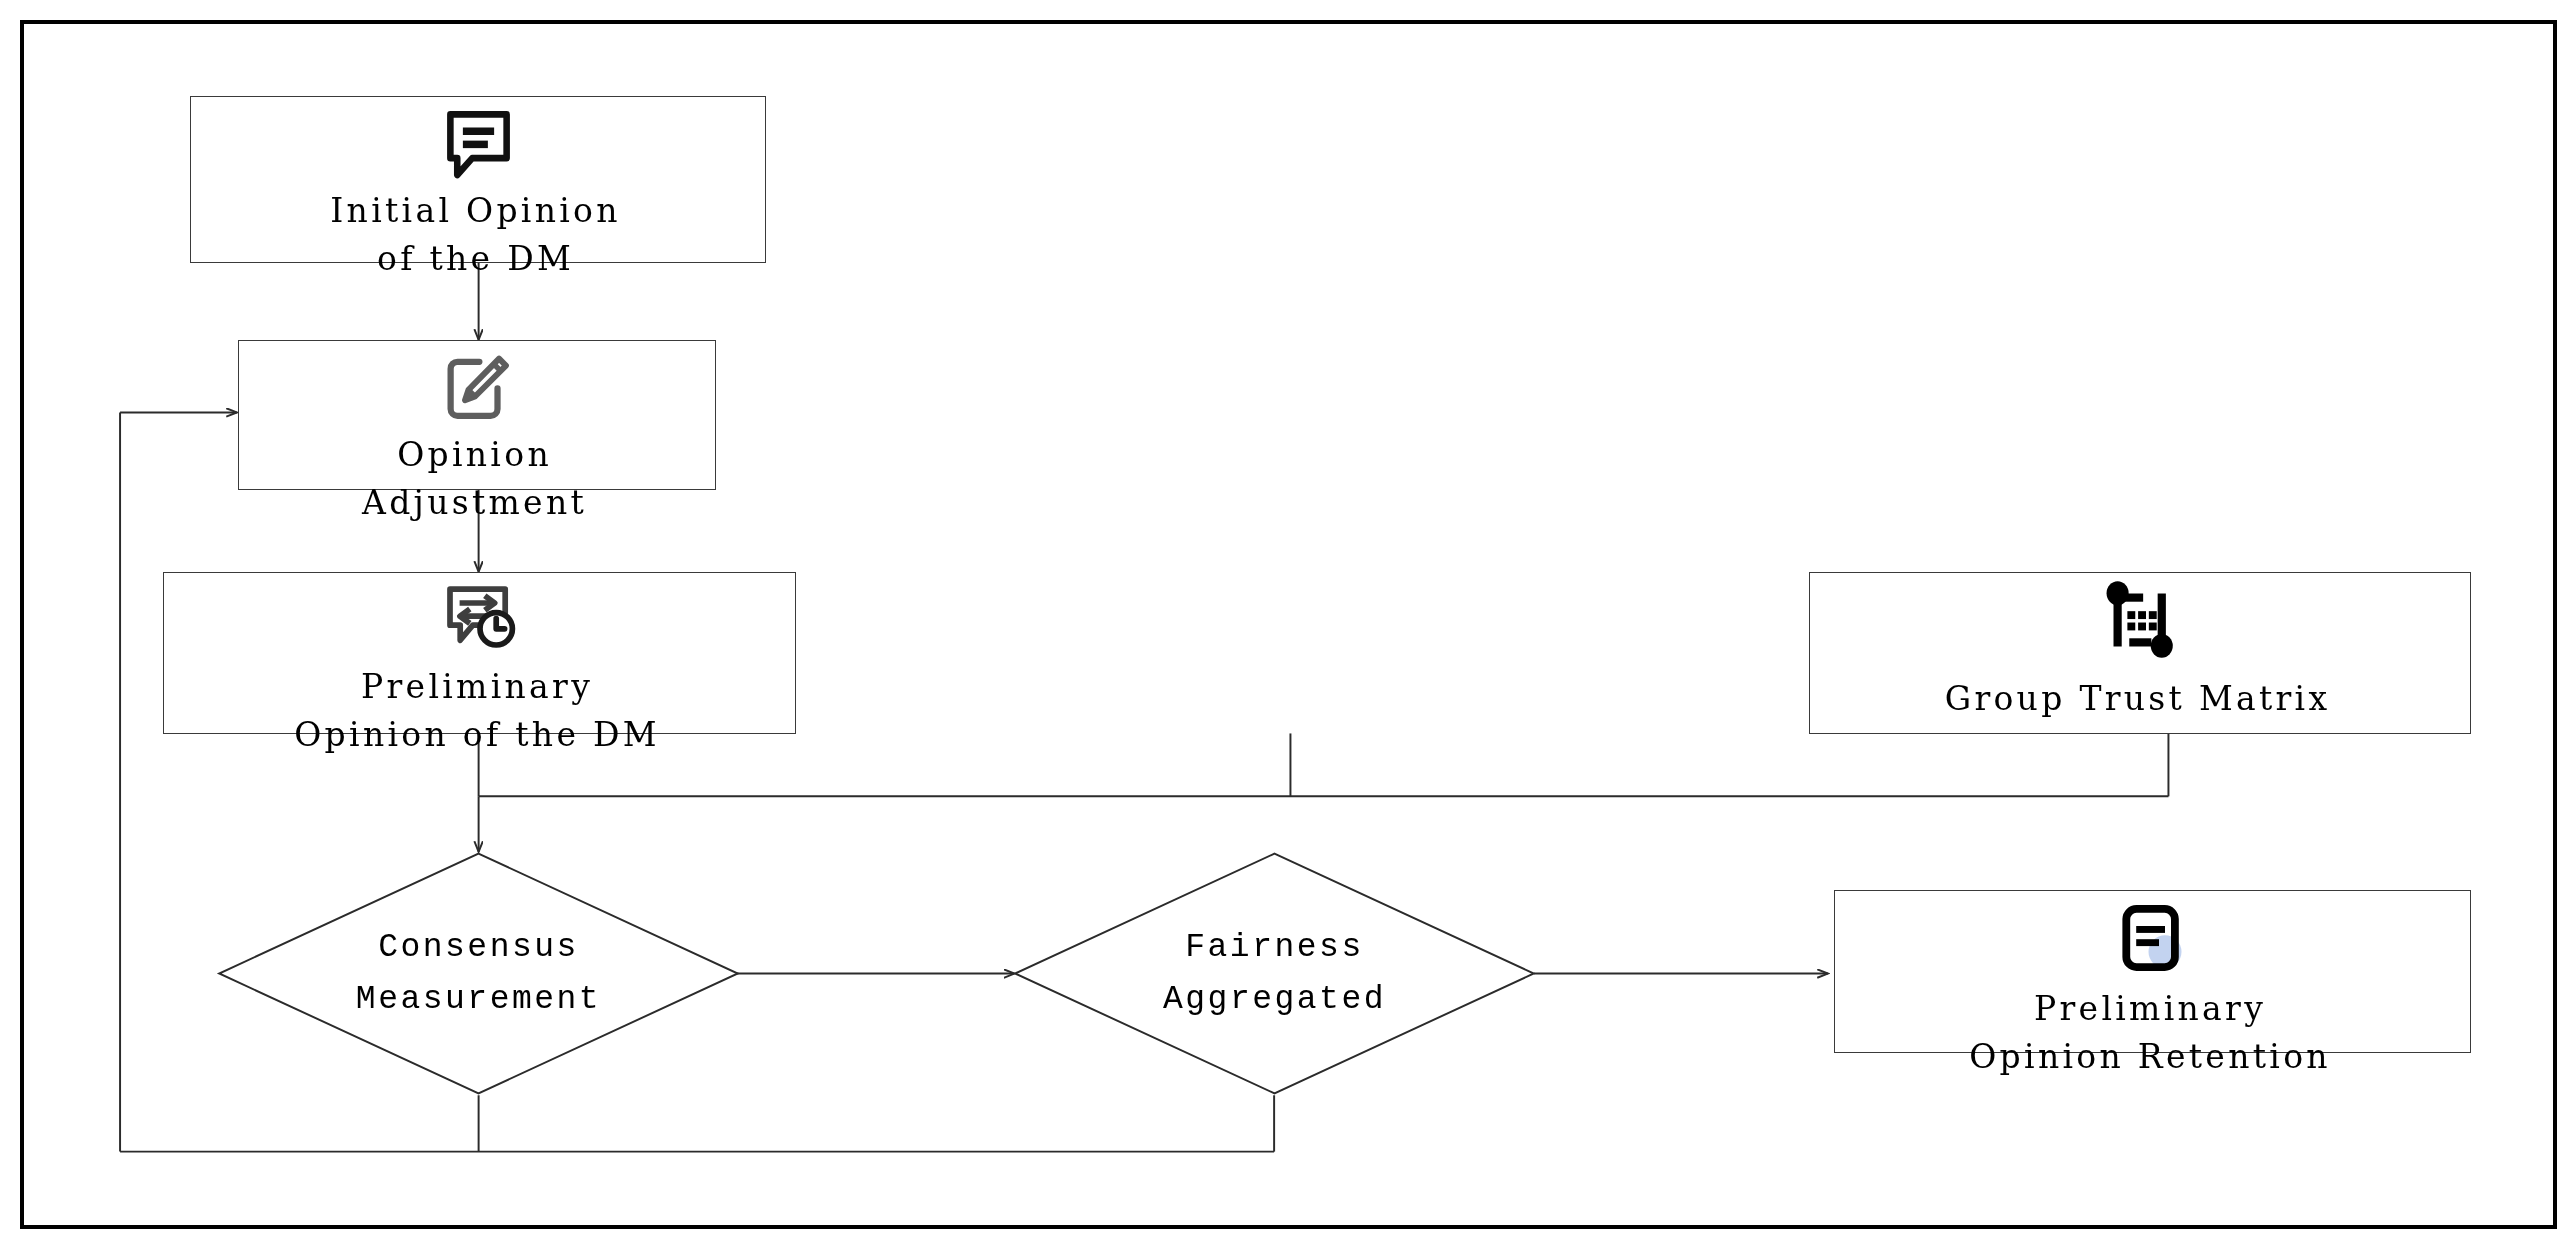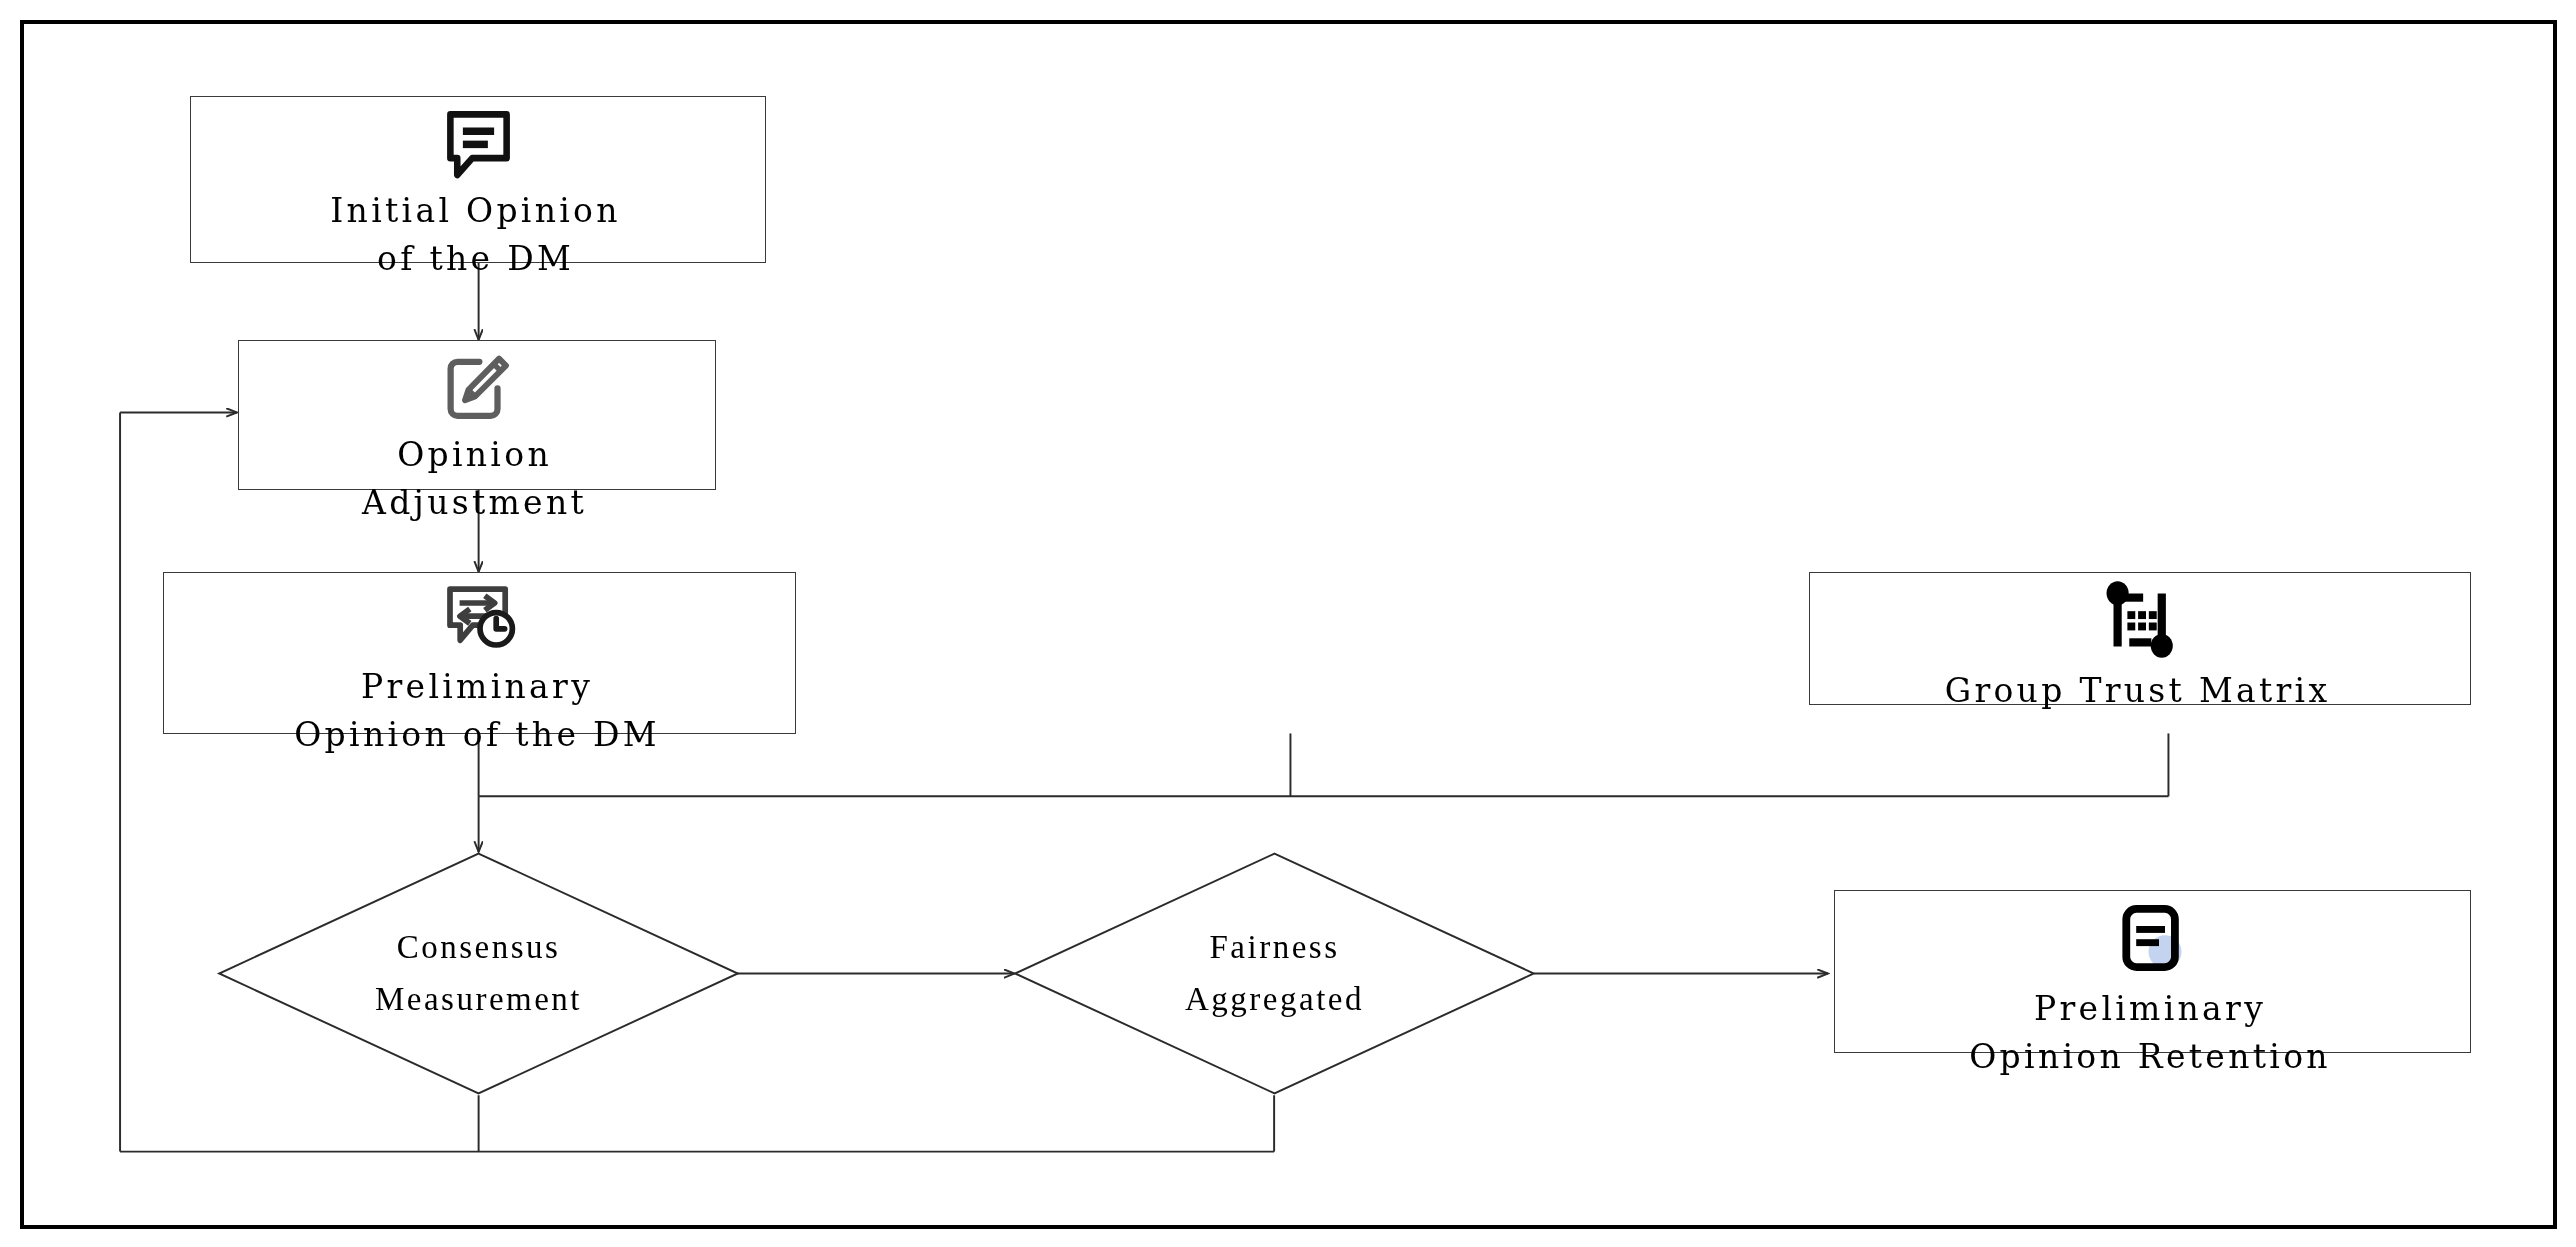--- a/index.html
+++ b/index.html
@@ -70,21 +70,21 @@
   .diamond-label {
     position: absolute;
     left: 0;
     top: 0;
     width: 100%;
     height: 100%;
     display: flex;
     align-items: center;
     justify-content: center;
     text-align: center;
-    font-family: Liberation Serif, serif;
+    font-family: Liberation Mono, monospace;
     font-size: 33px;
     line-height: 1.55;
     letter-spacing: 2.5px;
     color: #000000;
     white-space: pre-line;
     pointer-events: none;
   }
   
   #connectors {
     position: absolute;
@@ -176,21 +176,21 @@
         <path d="M9.6 10.0 L6.3 12.4 L9.6 14.8" fill="none" stroke="#3e3e3e" stroke-width="1.9" stroke-linejoin="round"></path>
         <circle cx="18.4" cy="16.6" r="5.4" fill="#ffffff" stroke="#1a1a1a" stroke-width="1.9"></circle>
         <path d="M18.4 13.2 V16.6 H21.2" fill="none" stroke="#1a1a1a" stroke-width="1.9" stroke-linecap="round" stroke-linejoin="round"></path>
       </svg>
     </span>
     <span class="node-label">Preliminary
 Opinion of the DM</span>
   </div>
 
 
-  <div class="node-box" style="left:1809px; top:572px; width:662px; height:133px;">
+  <div class="node-box" style="left:1809px; top:572px; width:662px; height:162px;gap:8px;">
     <span class="node-icon" style="width:106px; height:94px;">
       <svg width="82" height="82" viewBox="0 0 26 26" xmlns="http://www.w3.org/2000/svg">
         <rect x="4.6" y="6.2" width="2.6" height="15.2" fill="#000000"></rect>
         <rect x="18.6" y="4.6" width="2.6" height="15.2" fill="#000000"></rect>
         <rect x="7.0" y="4.6" width="7.0" height="2.6" fill="#000000"></rect>
         <rect x="9.6" y="18.8" width="7.0" height="2.6" fill="#000000"></rect>
         <ellipse cx="5.9" cy="4.5" rx="3.5" ry="3.8" fill="#000000"></ellipse>
         <ellipse cx="19.9" cy="21.2" rx="3.5" ry="3.8" fill="#000000"></ellipse>
         <rect x="9.0" y="10.2" width="2.5" height="2.5" fill="#000000"></rect>
         <rect x="12.4" y="10.2" width="2.5" height="2.5" fill="#000000"></rect>

